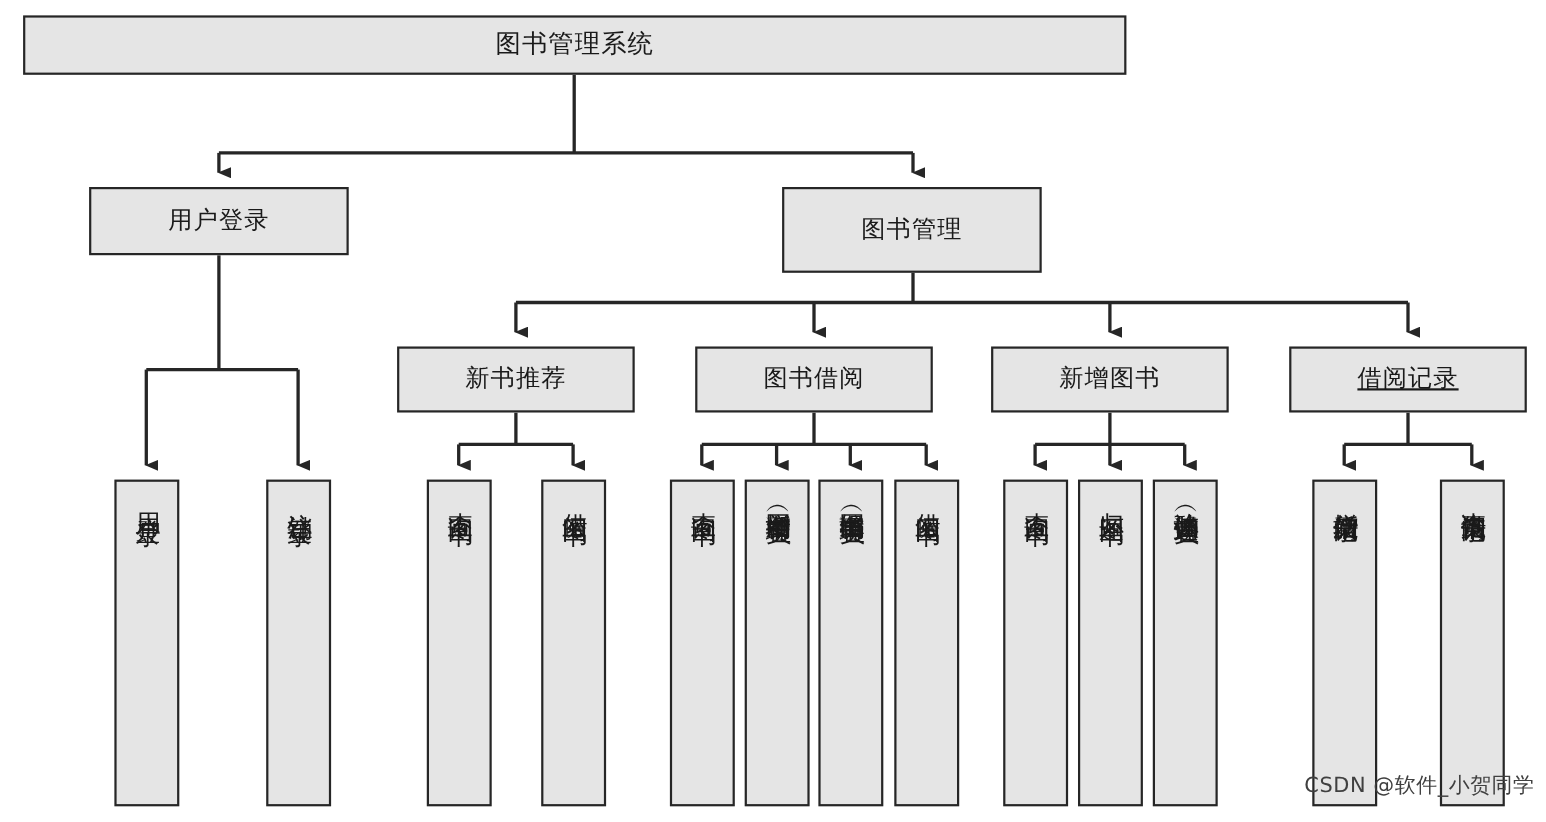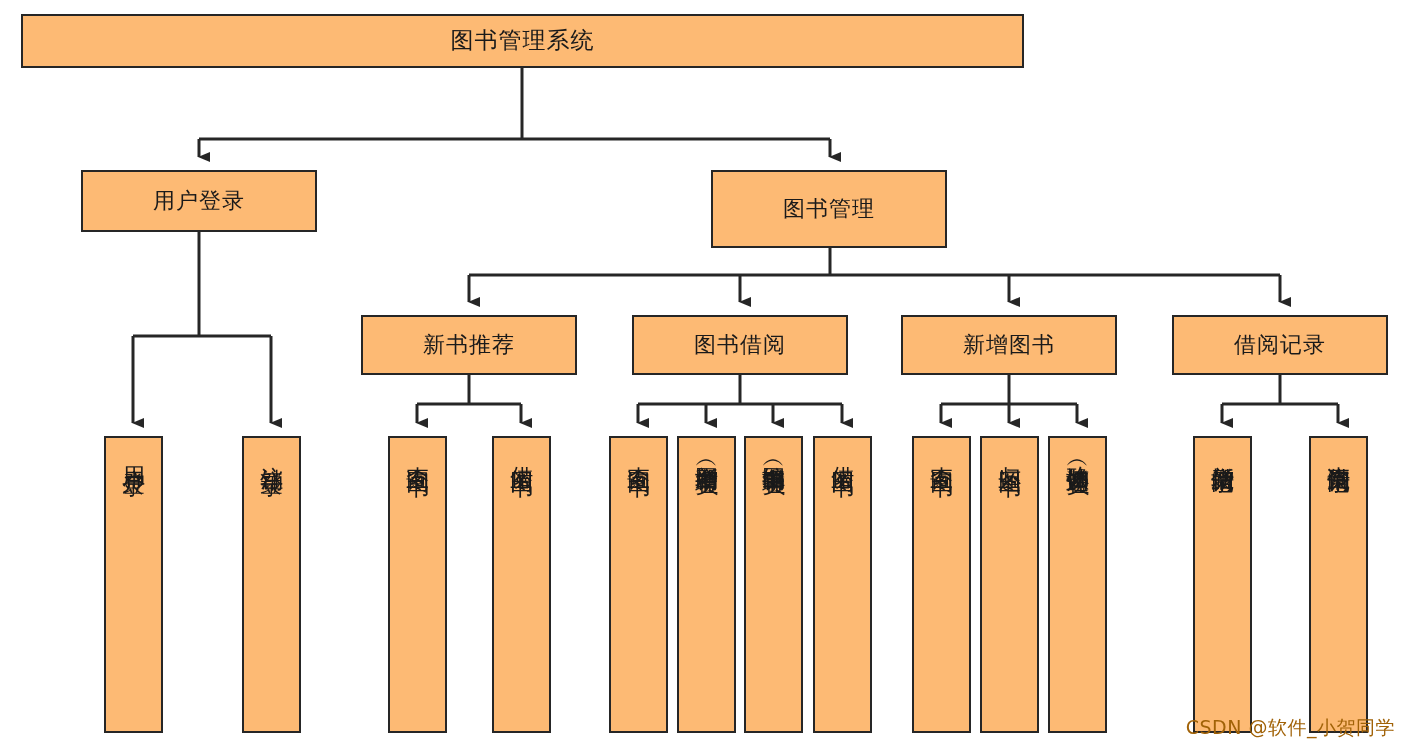--- a/index.html
+++ b/index.html
@@ -9,21 +9,21 @@
     background:#ffffff;
     font-family:"DejaVu Sans","Liberation Sans",sans-serif;
     overflow:hidden;
   }
   #stage{position:relative;width:1405px;height:747px;}
   svg#wires{position:absolute;left:0;top:0;width:1405px;height:747px;}
 
   .node{
     position:absolute;
     box-sizing:border-box;
-    background:#fdba74;
+    background:#e5e5e5;
     border:2.5px solid #262626;
     display:flex;
     align-items:center;
     justify-content:center;
     color:#1a1a1a;
   }
   .node .lbl{
     display:block;
     text-align:center;
     line-height:1.18;
@@ -45,23 +45,23 @@
     text-orientation:upright;
     font-size:23px;
     line-height:1.1;
     letter-spacing:3px;
     white-space:nowrap;
   }
   .v-node.tall .lbl{letter-spacing:1px;}
 
   #watermark{
     position:absolute;
-    right:10px;bottom:6px;
+    right:10px;bottom:20px;
     font-size:19px;
-    color:#a16207;
+    color:#404040;
     letter-spacing:.5px;
     white-space:nowrap;
     pointer-events:none;
   }
 </style>
 </head>
 <body>
 
 <div id="stage">
 
@@ -132,21 +132,21 @@
   </div>
 
   <div class="node h-node" style="left:361px;top:315px;width:216px;height:60px;">
     <span class="lbl">新书推荐</span>
   </div>
 
   <div class="node h-node" style="left:901px;top:315px;width:216px;height:60px;">
     <span class="lbl">新增图书</span>
   </div>
 
-  <div class="node h-node" style="left:1172px;top:315px;width:216px;height:60px;">
+  <div class="node h-node" style="left:1172px;top:315px;width:216px;height:60px;text-decoration:underline;">
     <span class="lbl">借阅记录</span>
   </div>
 
   <div class="node v-node" style="left:104px;top:436px;width:59px;height:297px;">
     <span class="lbl">用户登录</span>
   </div>
   <div class="node v-node" style="left:242px;top:436px;width:59px;height:297px;">
     <span class="lbl">注销登录</span>
   </div>
 

